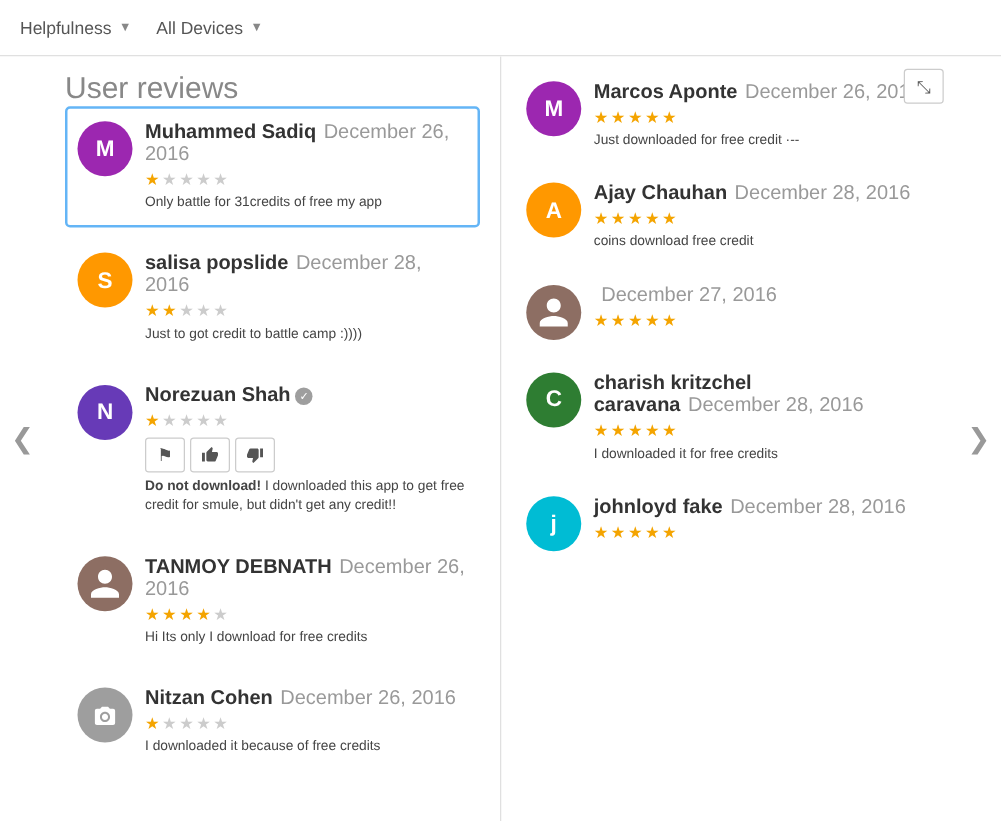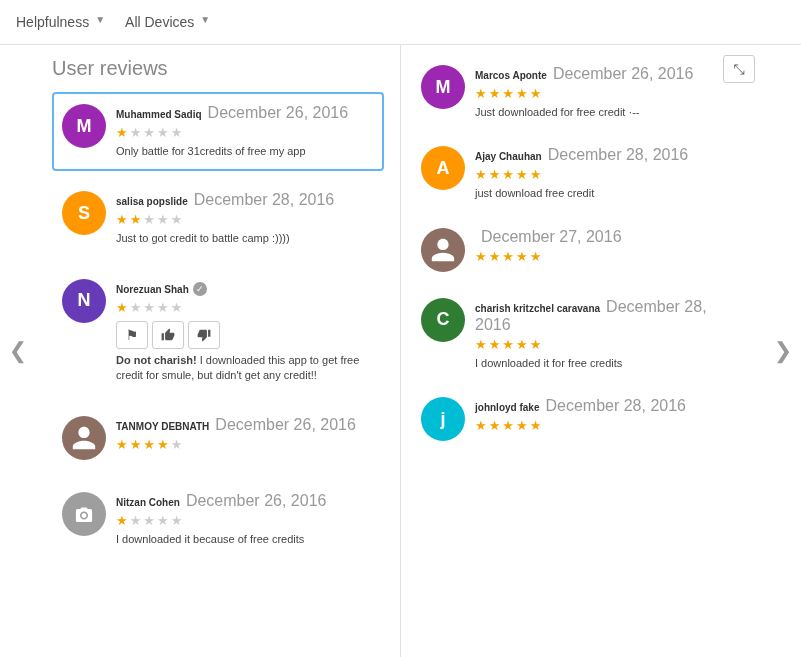--- a/index.html
+++ b/index.html
@@ -17,21 +17,21 @@
       display: flex;
       align-items: center;
       padding: 10px 16px;
       border-bottom: 1px solid #e0e0e0;
       gap: 20px;
       background: #fff;
     }
 
     .filter-btn {
       display: flex;
-      align-items: flex-start;
+      align-items: center;
       gap: 6px;
       font-size: 14px;
       color: #555;
       cursor: pointer;
       border: none;
       background: none;
       padding: 4px 0;
     }
 
     .filter-btn .chevron {
@@ -72,24 +72,23 @@
       border-right: 1px solid #e0e0e0;
     }
 
     .right-panel {
       flex: 1;
       padding: 12px 16px;
       overflow-y: auto;
     }
 
     .section-title {
-      font-size: 20px;
+      font-size: 24px;
       color: #888;
       font-weight: 300;
-      margin-bottom: 12px;
     }
 
     .review-card {
       display: flex;
       align-items: flex-start;
       gap: 10px;
       padding: 10px 8px;
       margin-bottom: 8px;
       border-radius: 4px;
     }
@@ -111,21 +110,21 @@
       justify-content: center;
       font-size: 18px;
       font-weight: bold;
       color: #fff;
       flex-shrink: 0;
     }
 
     .review-body { flex: 1; }
 
     .reviewer-name {
-      font-size: 10px;
+      font-size: 16px;
       font-weight: bold;
       color: #333;
     }
 
     .review-date {
       font-size: 16px;
       color: #999;
       margin-left: 6px;
       font-weight: normal;
     }
@@ -312,38 +311,39 @@
                   <svg width="14" height="14" viewBox="0 0 24 24" fill="#555">
                     <path d="M1 21h4V9H1v12zm22-11c0-1.1-.9-2-2-2h-6.31l.95-4.57.03-.32c0-.41-.17-.79-.44-1.06L14.17 1 7.59 7.59C7.22 7.95 7 8.45 7 9v10c0 1.1.9 2 2 2h9c.83 0 1.54-.5 1.84-1.22l3.02-7.05c.09-.23.14-.47.14-.73v-2z"></path>
                   </svg>
                 </button>
                 <button class="action-btn">
                   <svg width="14" height="14" viewBox="0 0 24 24" fill="#555">
                     <path d="M15 3H6c-.83 0-1.54.5-1.84 1.22l-3.02 7.05c-.09.23-.14.47-.14.73v2c0 1.1.9 2 2 2h6.31l-.95 4.57-.03.32c0 .41.17.79.44 1.06L9.83 23l6.59-6.59c.36-.36.58-.86.58-1.41V5c0-1.1-.9-2-2-2zm4 0v12h4V3h-4z"></path>
                   </svg>
                 </button>
               </div>
-              <div class="review-text"><strong>Do not charish!</strong> I downloaded this app to get free credit for smule, but didn't get any credit!!</div>
+              <div class="review-text"><strong>Do not download!</strong> I downloaded this app to get free credit for smule, but didn't get any credit!!</div>
             </div>
           </div>
           <div class="review-card normal">
             <div class="photo-avatar" style="background: rgb(141, 110, 99);">
               <svg width="28" height="28" viewBox="0 0 24 24" fill="#fff">
                 <path d="M12 12c2.7 0 4.8-2.1 4.8-4.8S14.7 2.4 12 2.4 7.2 4.5 7.2 7.2 9.3 12 12 12zm0 2.4c-3.2 0-9.6 1.6-9.6 4.8v2.4h19.2v-2.4c0-3.2-6.4-4.8-9.6-4.8z"></path>
               </svg>
             </div>
             <div class="review-body">
               <div><span class="reviewer-name">TANMOY DEBNATH</span><span class="review-date">December 26, 2016</span></div>
               <div class="stars">
                 <span class="star filled">★</span>
                 <span class="star filled">★</span>
                 <span class="star filled">★</span>
                 <span class="star filled">★</span>
                 <span class="star empty">★</span>
               </div>
+              <div class="review-text">Hi Its only I download for free credits</div>
             </div>
           </div>
           <div class="review-card normal">
             <div class="no-photo-avatar">
               <svg width="20" height="17" viewBox="0 0 24 21" fill="white">
                 <path d="M9 3L7.17 5H4C2.9 5 2 5.9 2 7v12c0 1.1.9 2 2 2h16c1.1 0 2-.9 2-2V7c0-1.1-.9-2-2-2h-3.17L15 3H9zm3 15c-2.76 0-5-2.24-5-5s2.24-5 5-5 5 2.24 5 5-2.24 5-5 5zm0-8c-1.65 0-3 1.35-3 3s1.35 3 3 3 3-1.35 3-3-1.35-3-3-3z"></path>
               </svg>
             </div>
             <div class="review-body">
               <div><span class="reviewer-name">Nitzan Cohen</span><span class="review-date">December 26, 2016</span></div>
@@ -382,21 +382,21 @@
               <div class="avatar" style="background: rgb(255, 152, 0);">A</div>
               <div class="review-body">
                 <div><span class="reviewer-name">Ajay Chauhan</span><span class="review-date">December 28, 2016</span></div>
                 <div class="stars">
                   <span class="star filled">★</span>
                   <span class="star filled">★</span>
                   <span class="star filled">★</span>
                   <span class="star filled">★</span>
                   <span class="star filled">★</span>
                 </div>
-                <div class="review-text">just download free credit</div>
+                <div class="review-text">coins download free credit</div>
               </div>
             </div>
             <div class="review-row">
               <div class="photo-avatar" style="background: rgb(141, 110, 99);">
                 <svg width="28" height="28" viewBox="0 0 24 24" fill="#fff">
                   <path d="M12 12c2.7 0 4.8-2.1 4.8-4.8S14.7 2.4 12 2.4 7.2 4.5 7.2 7.2 9.3 12 12 12zm0 2.4c-3.2 0-9.6 1.6-9.6 4.8v2.4h19.2v-2.4c0-3.2-6.4-4.8-9.6-4.8z"></path>
                 </svg>
               </div>
               <div class="review-body">
                 <div class="review-date" style="margin-bottom: 2px;">December 27, 2016</div>

